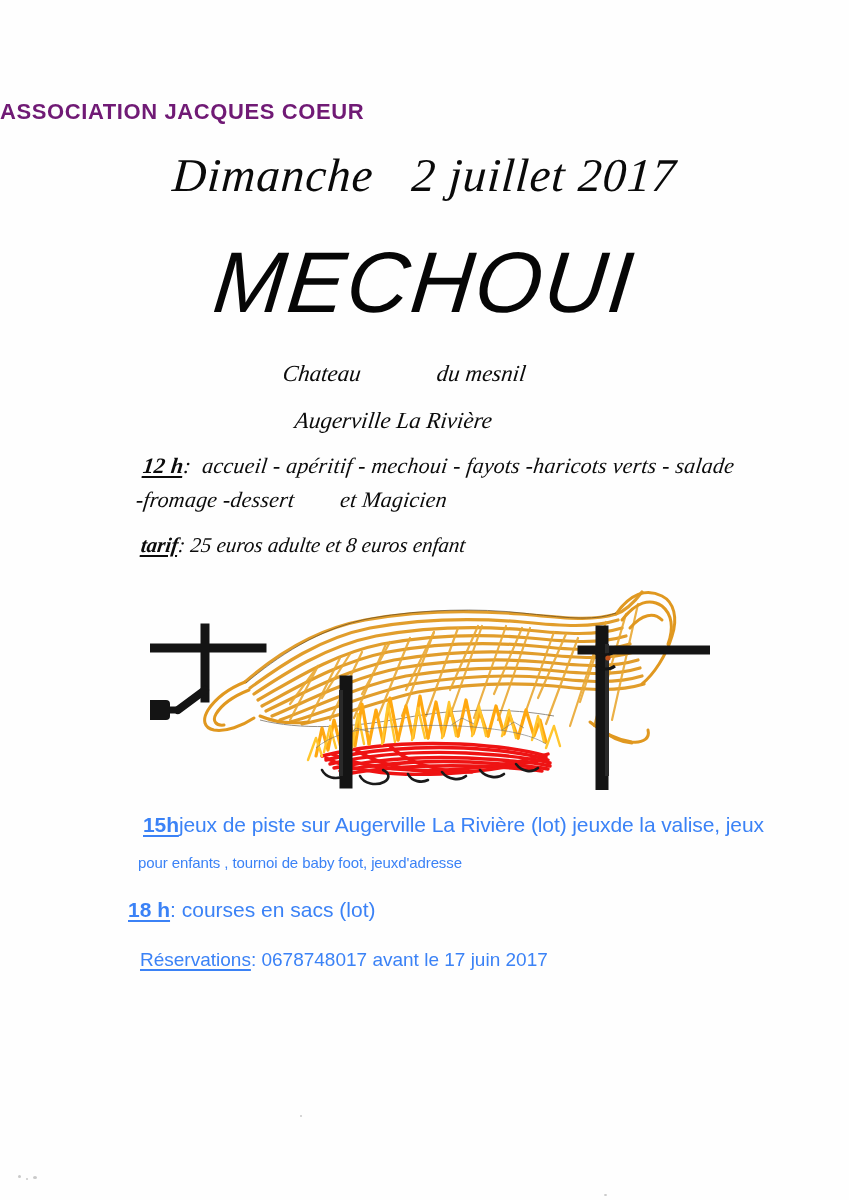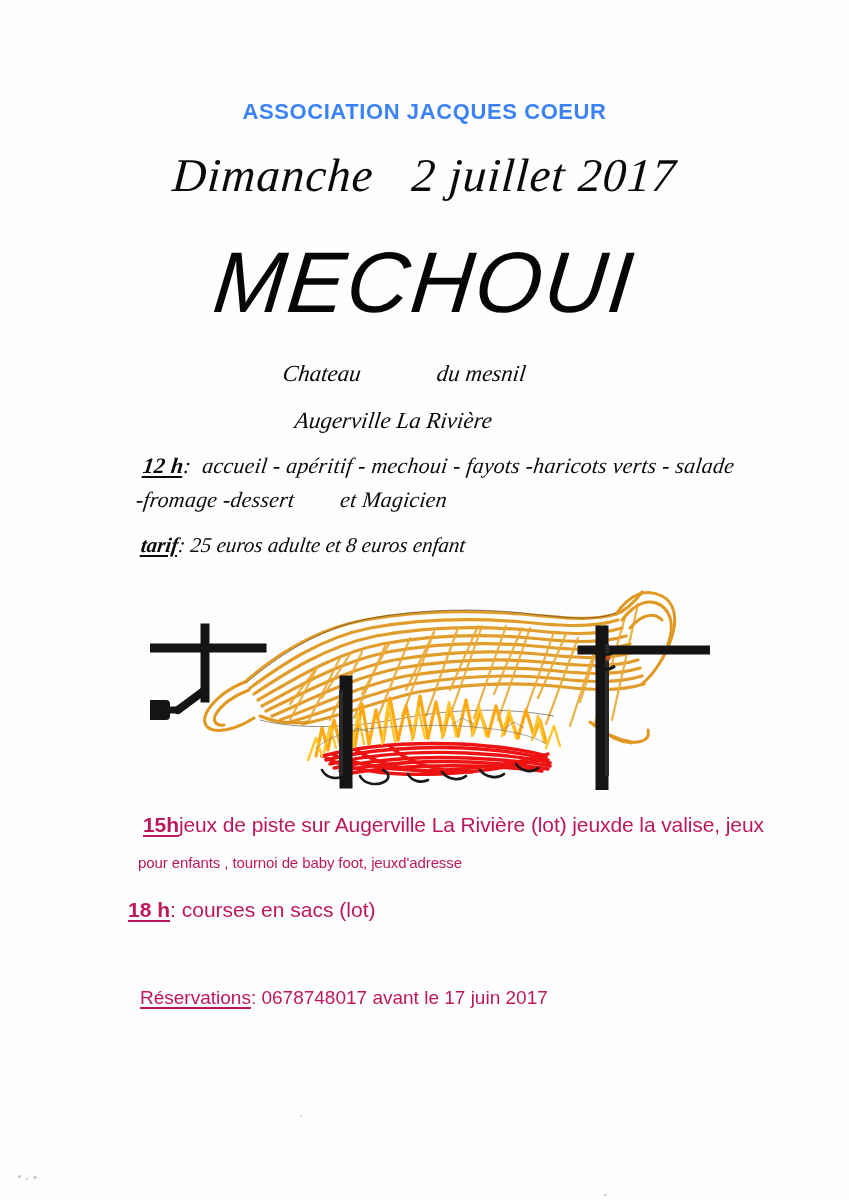--- a/index.html
+++ b/index.html
@@ -27,27 +27,26 @@
   }
   
   .hand-it {
     font-family: "Liberation Serif", serif;
     font-style: italic;
   }
 
   #assoc-title {
     left: 0; right: 0;
     top: 101px;
-    text-align: center;
     white-space: normal;
     font-family: "Liberation Sans", sans-serif;
     font-weight: bold;
     font-size: 22px;
     letter-spacing: 0.6px;
-    color: #3b82f6;
+    color: #701a75;
   }
 
   #date-line {
     left: 0; right: 0;
     top: 152px;
     text-align: center;
     white-space: normal;
     font-size: 47px;
     font-family: "Liberation Serif", serif;
     font-style: italic;
@@ -107,26 +106,26 @@
     text-decoration: underline;
     text-decoration-thickness: 2px;
     text-underline-offset: 3px;
   }
   .lbl-bold { font-weight: bold; }
 
   
   .low {
     font-family: "Liberation Sans", sans-serif;
     font-weight: 300;
-    color: #be185d;
+    color: #3b82f6;
   }
   #games-1 { left: 143px; top: 814px; font-size: 21px; letter-spacing: -0.1px; }
   #games-2 { left: 138px; top: 855px; font-size: 15px; letter-spacing: -0.1px; }
   #sacks   { left: 128px; top: 899px; font-size: 21px; }
-  #reserv  { left: 140px; top: 988px; font-size: 19px; text-align: right; }
+  #reserv  { left: 140px; top: 950px; font-size: 19px; text-align: right; }
   #paiement{ left: 146px; top: 995px; font-size: 18px; letter-spacing: -0.1px; }
 
   
   #drawing {
     position: absolute;
     left: 150px;
     top: 570px;
     width: 560px;
     height: 220px;
   }

